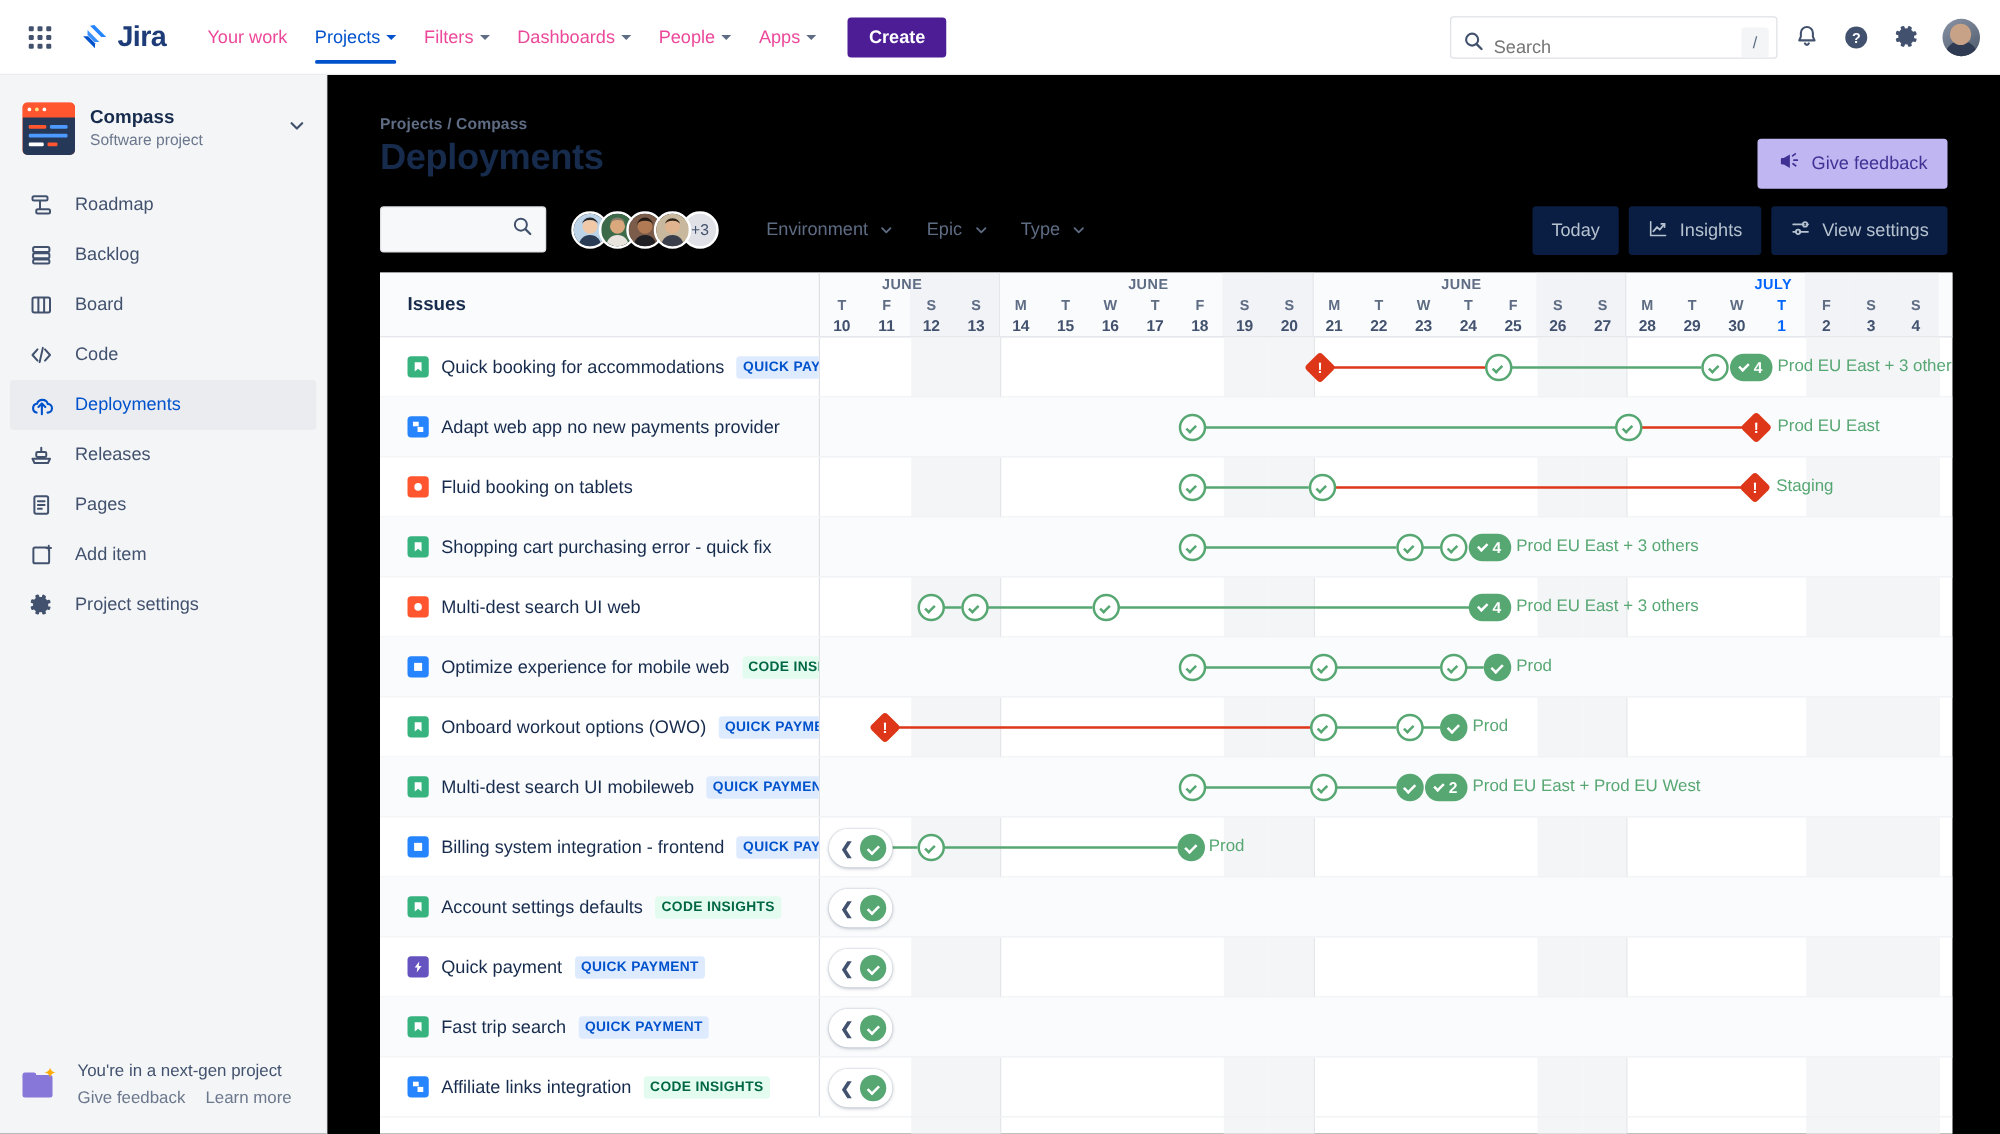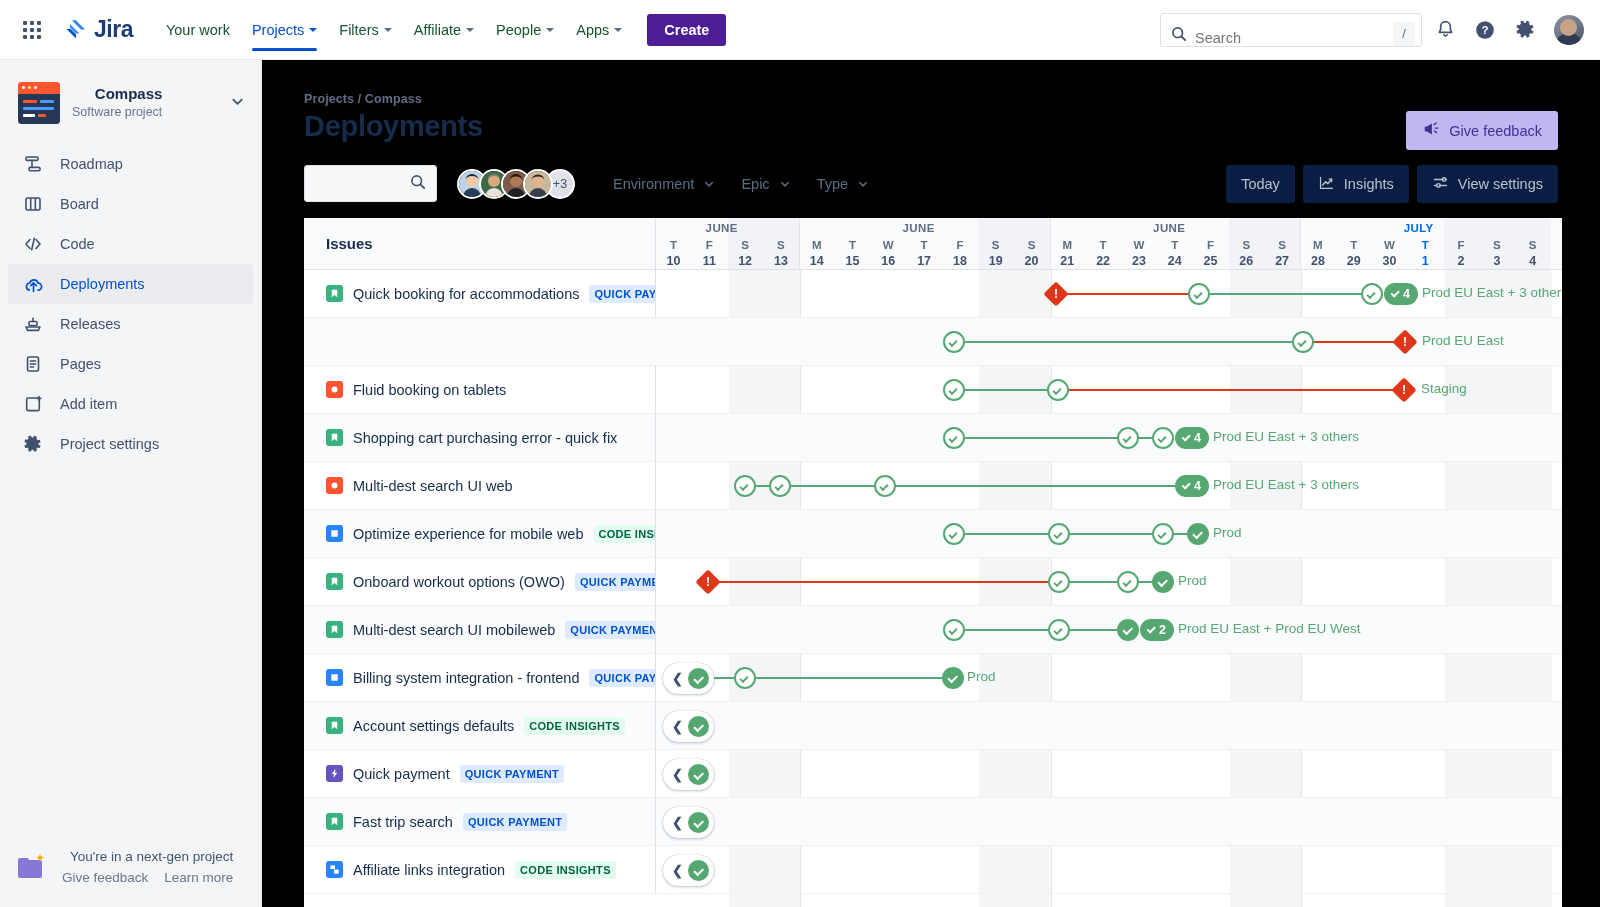--- a/index.html
+++ b/index.html
@@ -24,21 +24,21 @@
 
   .jira-logo { display:flex; align-items:center; margin-left: 16px; gap: 6px; }
   .jira-mark { width: 24px; height: 24px; position: relative; }
   .jira-mark svg { display:block; }
   .jira-word { font-size: 23px; font-weight: 700; color: #1d3c78; letter-spacing: -0.5px; }
 
   .nav-items { display:flex; align-items:center; margin-left: 22px; height: 100%; }
   .nav-item {
     display:flex; align-items:center; gap:5px;
     padding: 0 11px; height: 100%;
-    font-size: 14.5px; color: #14532d; font-weight: 400;
+    font-size: 14.5px; color: #ec4899; font-weight: 400;
     position: relative; cursor: pointer;
   }
   .nav-item.active { color: #0052cc; font-weight: 500; }
   .nav-item.active::after {
     content:""; position:absolute; left: 11px; right: 11px; bottom: 8px;
     height: 3px; background:#0052cc; border-radius: 2px;
   }
   .caret { width:0; height:0; border-left:4px solid transparent; border-right:4px solid transparent; border-top:4.5px solid #5e6c84; display:inline-block; }
   .nav-item.active .caret { border-top-color:#0052cc; }
 
@@ -65,21 +65,21 @@
     width: 30px; height:30px; border-radius:50%; margin-left: 6px;
     background: linear-gradient(150deg,#8a94a6 0%,#6b7688 50%,#4a5568 100%);
     position:relative; overflow:hidden; cursor:pointer;
   }
   .avatar-top::after{content:"";position:absolute;left:6px;top:4px;width:17px;height:17px;border-radius:50%;background:#c8a287;}
   .avatar-top::before{content:"";position:absolute;left:2px;top:18px;width:26px;height:16px;border-radius:12px 12px 0 0;background:#2f3b52;}
 
   
   .sidebar {
     position:absolute; top:60px; left:0; width: 262px; height: 847px;
-    background:#f4f5f7; border-right:1px solid #e6e8ec;text-align:right;
+    background:#f4f5f7; border-right:1px solid #e6e8ec;
   }
   .proj-header { display:flex; align-items:center; padding: 22px 16px 10px 18px; gap: 12px; }
   .proj-avatar { width: 42px; height:42px; border-radius:4px; overflow:hidden; flex-shrink:0; position:relative; background:#ff5630; }
   .proj-avatar .top { position:absolute; top:0; left:0; right:0; height:12px; background:#ff5630; }
   .proj-avatar .body { position:absolute; top:12px; left:0; right:0; bottom:0; background:#253858; }
   .proj-avatar .l1{position:absolute;left:5px;top:18px;width:14px;height:3px;background:#ff5630;border-radius:1px;}
   .proj-avatar .l2{position:absolute;left:22px;top:18px;width:14px;height:3px;background:#4c9aff;border-radius:1px;}
   .proj-avatar .l3{position:absolute;left:5px;top:25px;width:31px;height:3px;background:#4c9aff;border-radius:1px;}
   .proj-avatar .l4{position:absolute;left:5px;top:32px;width:12px;height:3px;background:#fff;border-radius:1px;}
   .proj-avatar .l5{position:absolute;left:20px;top:32px;width:8px;height:3px;background:#ff5630;border-radius:1px;}
@@ -252,21 +252,21 @@
       </div>
     <div class="nav-item active">
         <span>Projects</span>
         <i class="caret"></i>
       </div>
     <div class="nav-item">
         <span>Filters</span>
         <i class="caret"></i>
       </div>
     <div class="nav-item">
-        <span>Affiliate</span>
+        <span>Dashboards</span>
         <i class="caret"></i>
       </div>
     <div class="nav-item">
         <span>People</span>
         <i class="caret"></i>
       </div>
     <div class="nav-item">
         <span>Apps</span>
         <i class="caret"></i>
       </div>
@@ -334,20 +334,30 @@
   <div class="nav-list">
     <div class="snav">
       <span class="sico">
           <svg width="20" height="20" viewBox="0 0 20 20">
             <rect x="3" y="3" width="12" height="3.4" rx="1.2" fill="none" stroke="#42526e" stroke-width="1.6"></rect>
             <rect x="6" y="13.4" width="11" height="3.4" rx="1.2" fill="none" stroke="#42526e" stroke-width="1.6"></rect>
             <path d="M9 6.4 v7" stroke="#42526e" stroke-width="1.6"></path>
           </svg>
         </span>
       <span>Roadmap</span>
+    </div>
+    <div class="snav">
+      <span class="sico">
+          <svg width="20" height="20" viewBox="0 0 20 20">
+            <rect x="3.5" y="3.5" width="13" height="4" rx="1.2" fill="none" stroke="#42526e" stroke-width="1.6"></rect>
+            <rect x="3.5" y="8.5" width="13" height="4" rx="1.2" fill="none" stroke="#42526e" stroke-width="1.6"></rect>
+            <rect x="3.5" y="13.5" width="13" height="3.2" rx="1.2" fill="none" stroke="#42526e" stroke-width="1.6"></rect>
+          </svg>
+        </span>
+      <span>Backlog</span>
     </div>
     <div class="snav">
       <span class="sico">
           <svg width="20" height="20" viewBox="0 0 20 20">
             <rect x="3" y="4" width="14" height="12" rx="1.4" fill="none" stroke="#42526e" stroke-width="1.6"></rect>
             <path d="M7.7 4 v12 M12.3 4 v12" stroke="#42526e" stroke-width="1.6"></path>
           </svg>
         </span>
       <span>Board</span>
     </div>
@@ -690,20 +700,29 @@
               <div class="mk ring" style="left: 531px;"></div>
               <div class="mk ring" style="left: 704px;"></div>
               <div class="cnt-badge" style="left: 727px;">
                 <span class="ck"></span>
                 <span>4</span>
               </div>
               <div class="env-lbl" style="left: 765px;">Prod EU East + 3 others</div>
             </div>
           </div>
           <div class="row alt">
+            <div class="row-left" style="background: rgb(250, 251, 252);">
+              <span class="it-ico task">
+                <svg width="11" height="11" viewBox="0 0 12 12">
+                  <rect x="1.5" y="1.5" width="5" height="4" fill="#fff"></rect>
+                  <rect x="5.5" y="6" width="5" height="4.5" fill="#fff"></rect>
+                </svg>
+              </span>
+              <span class="it-name">Adapt web app no new payments provider</span>
+            </div>
             <div class="row-track">
               <div class="seg ok" style="left: 297px; width: 338px;"></div>
               <div class="seg err" style="left: 646px; width: 95px;"></div>
               <div class="mk ring" style="left: 286px;"></div>
               <div class="mk ring" style="left: 635px;"></div>
               <div class="mk fail" style="left: 739px;">
                 <span>!</span>
               </div>
               <div class="env-lbl" style="left: 765px;">Prod EU East</div>
             </div>

